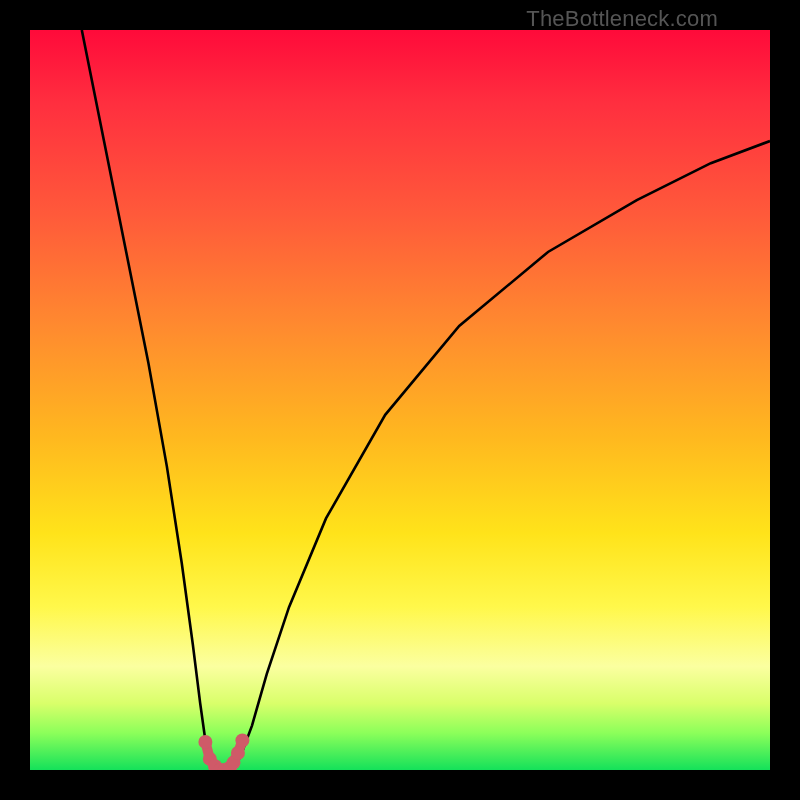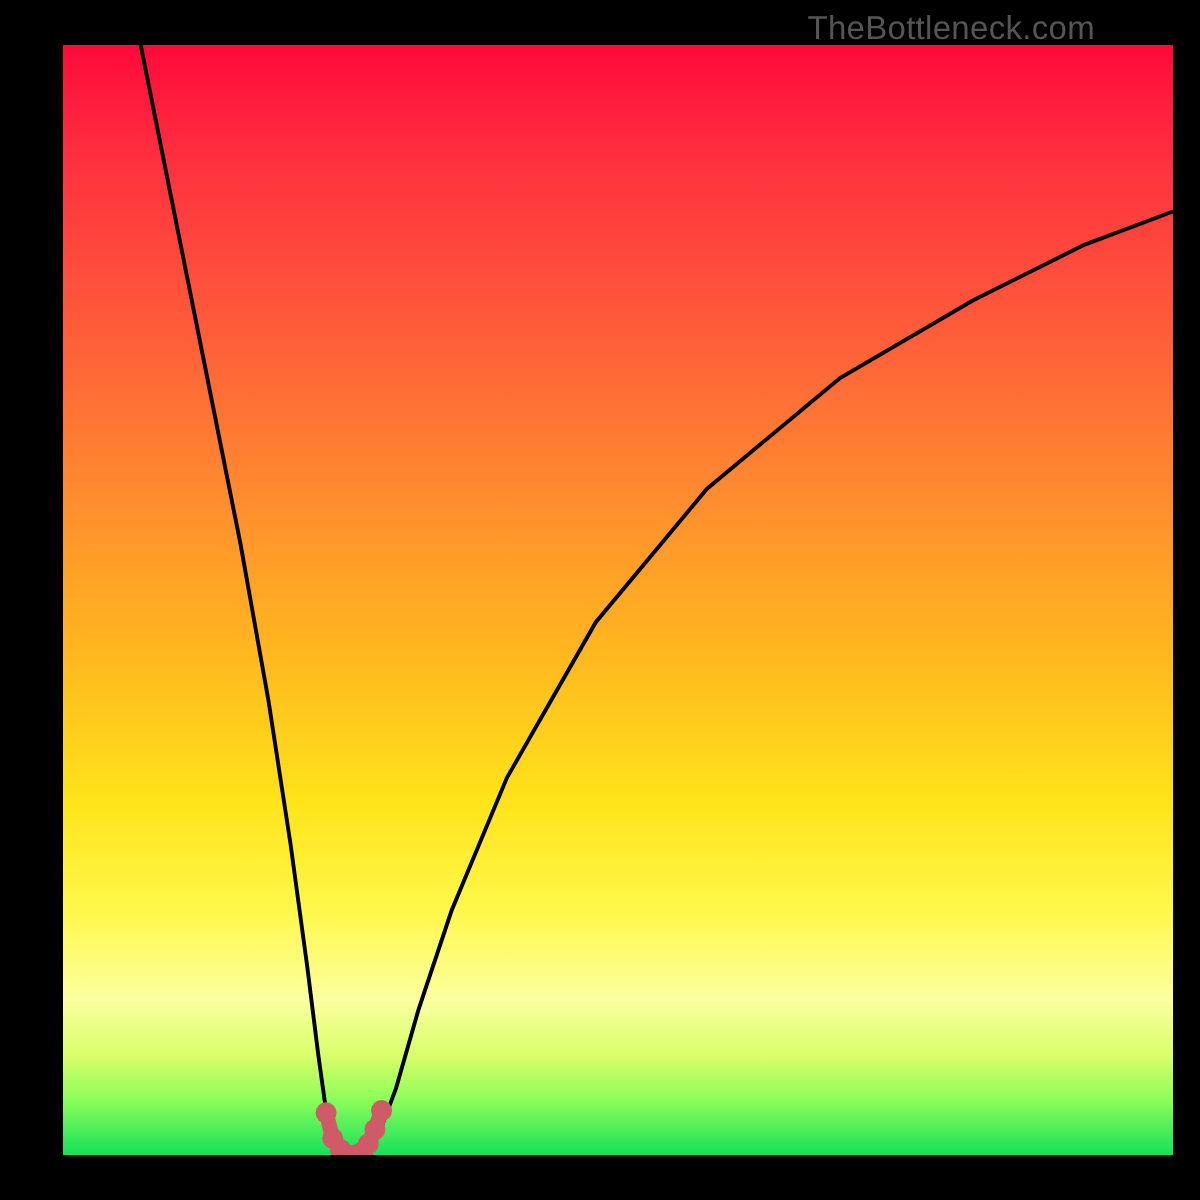--- a/index.html
+++ b/index.html
@@ -11,21 +11,20 @@
     font-family: Arial, Helvetica, sans-serif;
     overflow: hidden;
   }
   .frame {
     position: absolute;
     left: 0;
     top: 0;
     width: 728px;
     height: 800px;
     background: #000;
-    margin-left: 12px;
   }
   .plot {
     position: absolute;
     left: 30px;
     top: 30px;
     width: 740px;
     height: 740px;
     
     background: linear-gradient(
       to bottom,

